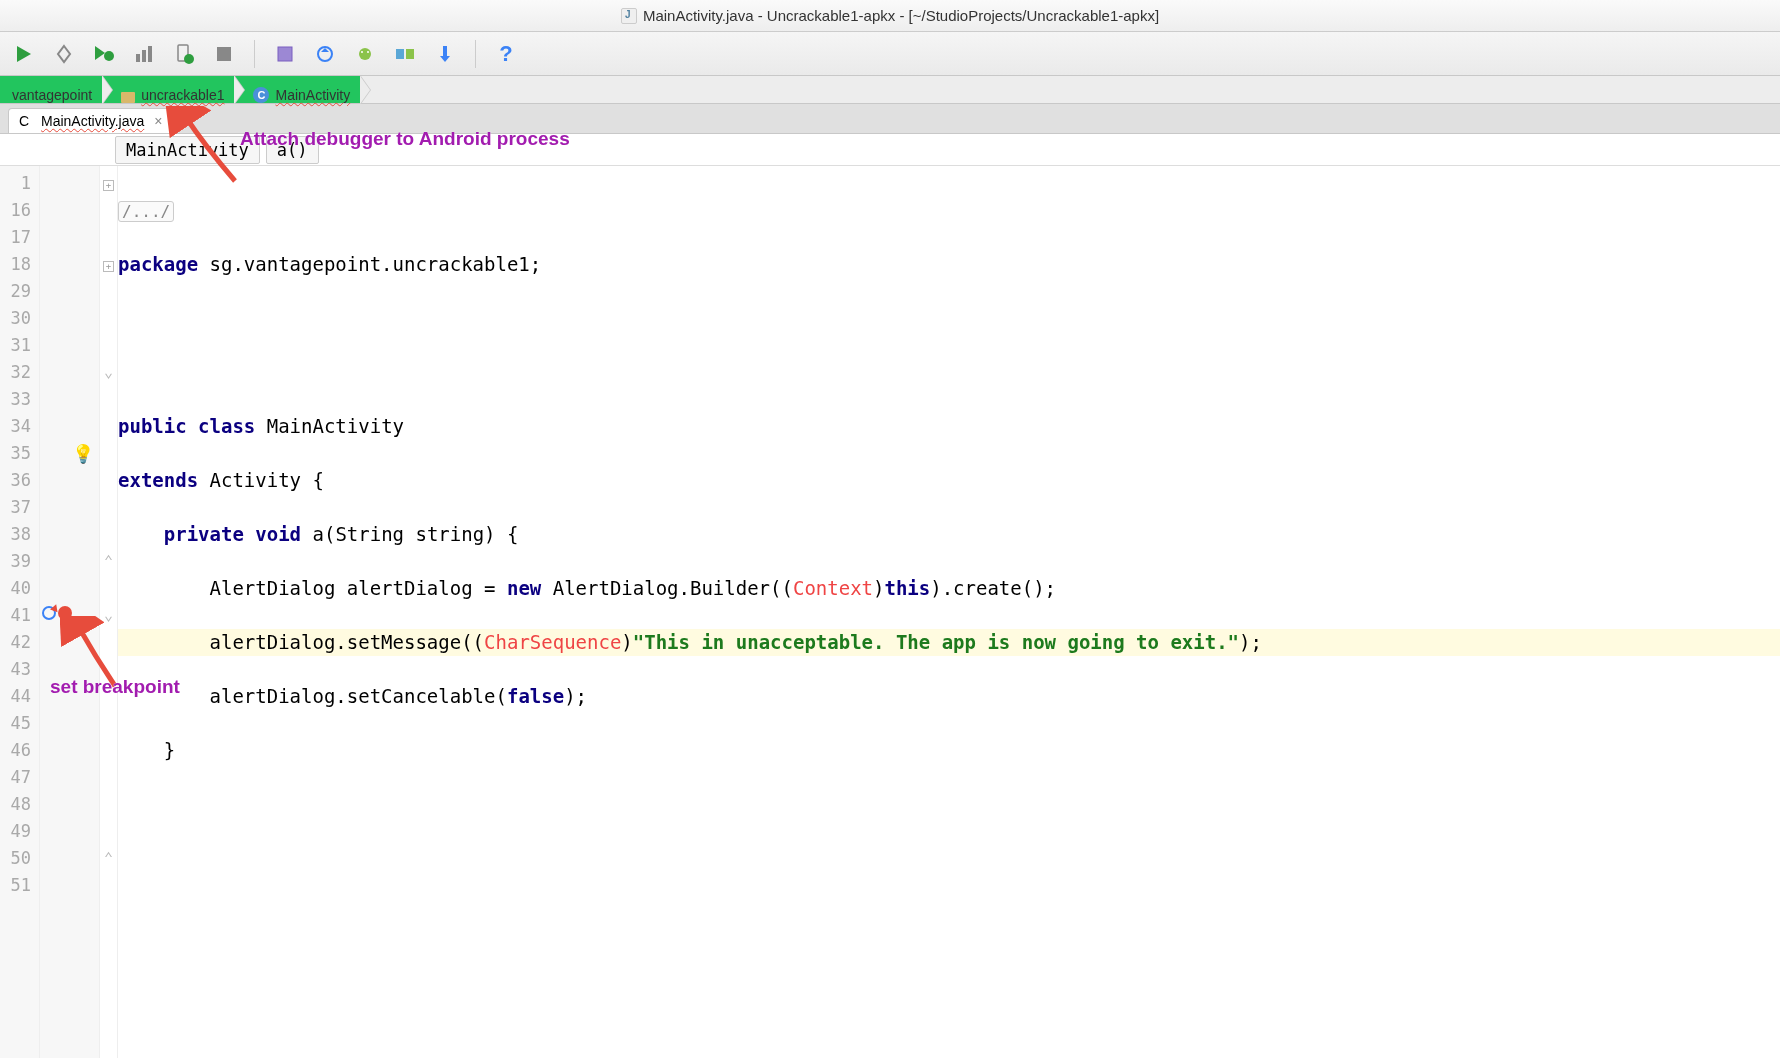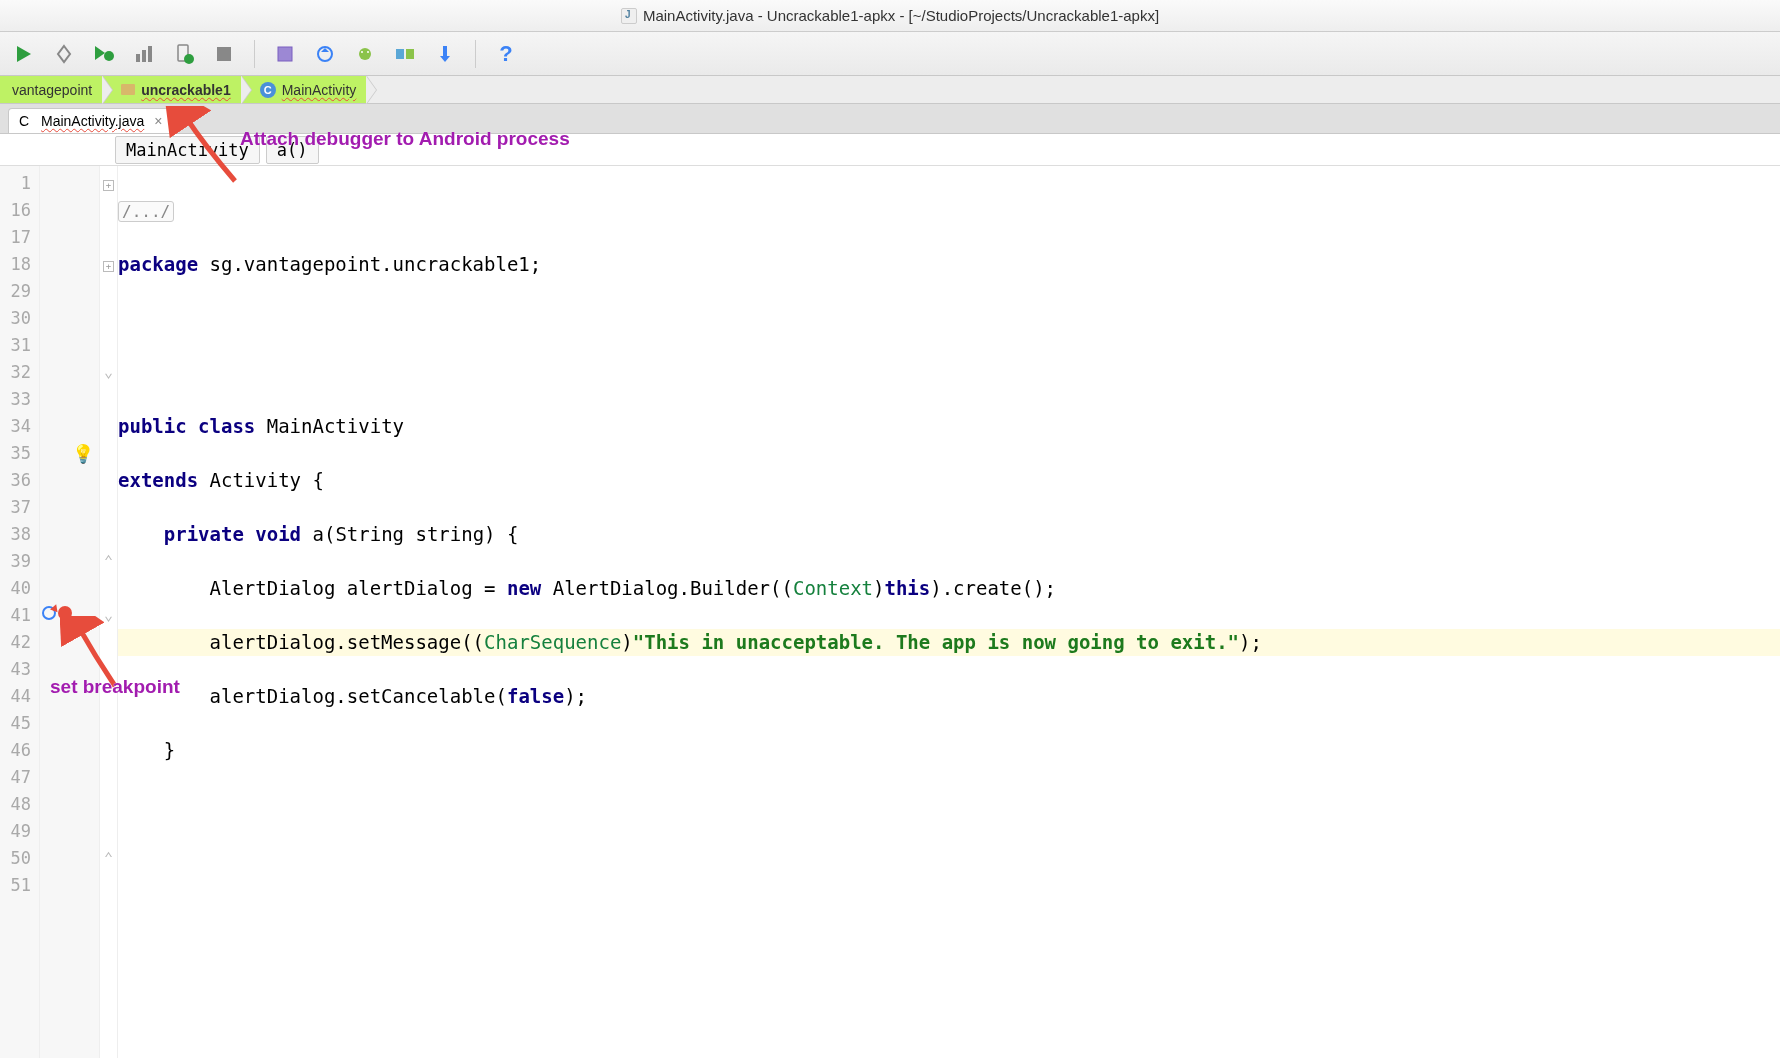--- a/index.html
+++ b/index.html
@@ -40,24 +40,24 @@
     border-bottom: 1px solid #c8c8c8;
     display:flex;
     align-items:center;
     font-size:14px;
     color:#333;
   }
   .crumb {
     padding: 0 10px 0 12px;
     height: 100%;
     display:flex;
-    align-items:center;
+    align-items:flex-end;
     gap:6px;
     position:relative;
-    background:#bef264;
+    background:#22c55e;
     border-right:1px solid #d6d6d6;
   }
   .crumb:after{
     content:"";
     position:absolute;
     right:-10px; top:0;
     width:0;height:0;
     border-top:14px solid transparent;
     border-bottom:14px solid transparent;
     border-left:10px solid #ededed;
@@ -157,21 +157,21 @@
     font-size:19px;
     line-height:27px;
     padding-top:4px;
     white-space:pre;
     overflow:hidden;
   }
   .code-line{height:27px;}
   .hl-yellow{background:#fffbe0;}
   .kw{color:#0b0080;font-weight:bold;}
   .str{color:#1d7a1d;font-weight:bold;}
-  .type{color:#15803d;}
+  .type{color:#ef4444;}
   .fold-box{border:1px solid #ccc;background:#fafafa;border-radius:3px;padding:0 3px;color:#888;font-size:16px;}
   .annotation {
     position:absolute;
     color:#a21caf;
     font-weight:bold;
     font-size:19px;
     text-shadow:0 0 1px #fff;
     pointer-events:none;
   }
   .arrow-svg { position:absolute; pointer-events:none; }
@@ -259,21 +259,21 @@
   <div class="sep"></div>
   <div class="tb-btn">
       <span style="font-size:22px;font-weight:bold;color:#3b82f6;">?</span>
     </div>
 </div>
 
 <div class="breadcrumbs">
   <div class="crumb">
     <span>vantagepoint</span>
   </div>
-  <div class="crumb" style="padding-left:18px;font-weight:bold;">
+  <div class="crumb" style="padding-left:18px;">
     <span class="folder-icon"></span>
     <span class="red-squiggle">uncrackable1</span>
   </div>
   <div class="crumb" style="padding-left:18px;">
     <span class="class-icon">C</span>
     <span class="red-squiggle">MainActivity</span>
   </div>
 </div>
 
 <div class="tab-bar">

